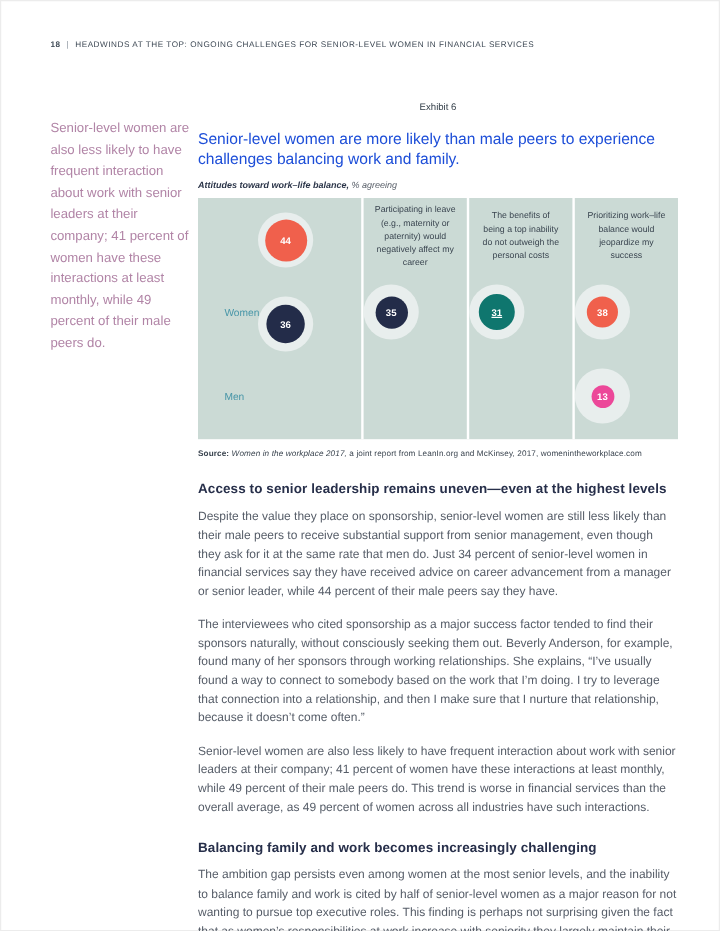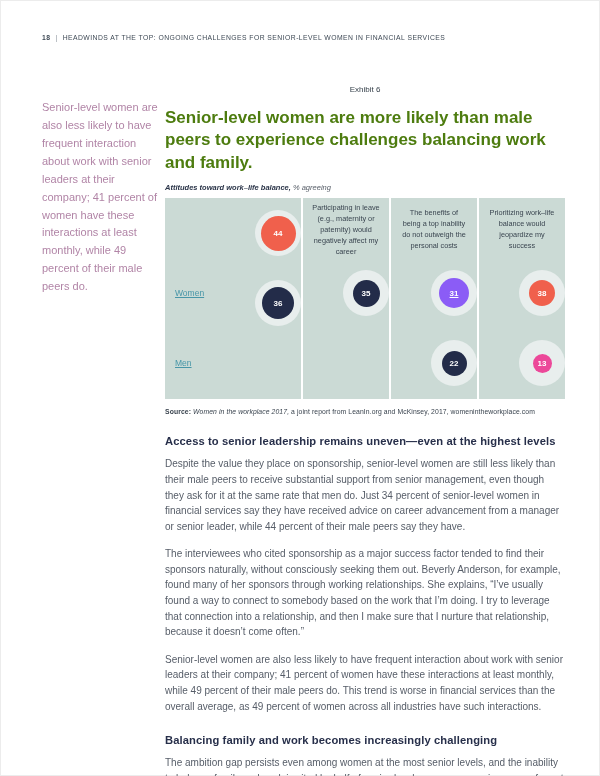--- a/index.html
+++ b/index.html
@@ -17,35 +17,35 @@
   .runhead .pg{font-weight:bold;}
   .runhead .sep{margin:0 5px;color:#8a939c;font-weight:300;}
   
   .pullquote{
     position:absolute;left:42px;top:99px;width:122px;
     font-size:11px;line-height:1.63;color:#b184a6;
   }
   
   .main{position:absolute;left:165px;top:85px;width:400px;}
   .exhibit-label{font-size:8px;color:#333e48;margin:0 0 13px;text-align:center;}
-  .exhibit-title{font-size:17px;line-height:1.32;color:#4d7c0f;margin:0 0 9px;font-weight:bold;}
+  .exhibit-title{font-size:13px;line-height:1.32;color:#1d4ed8;margin:0 0 9px;}
   .exhibit-subtitle{font-size:7.5px;color:#555c66;margin:0 0 6px;font-style:italic;}
   .exhibit-subtitle .b{font-weight:bold;color:#2a3448;}
   
   .chart{display:flex;background:#cbdad5;height:201px;width:400px;}
   .label-col{width:50px;display:flex;flex-direction:column;}
   .hdr-spacer{height:60px;}
-  .row-label{height:70px;display:flex;align-items:center;padding-left:10px;
-    font-size:8.5px;color:#4896a8;box-sizing:border-box;text-decoration:underline;}
+  .row-label{height:70px;display:flex;align-items:center;padding-left:22px;
+    font-size:8.5px;color:#4896a8;box-sizing:border-box;}
   .data-col{flex:1;display:flex;flex-direction:column;}
   .data-col + .data-col{border-left:2px solid #ffffff;}
   .hdr{height:60px;display:flex;align-items:center;justify-content:center;
     text-align:center;font-size:7.3px;line-height:1.5;color:#3a4550;
     padding:4px 9px 0;box-sizing:border-box;}
-  .cell{height:70px;display:flex;align-items:center;justify-content:flex-end;}
+  .cell{height:70px;display:flex;align-items:center;justify-content:flex-start;}
   .halo{width:46px;height:46px;border-radius:50%;background:#e8eeed;
     display:flex;align-items:center;justify-content:center;flex:0 0 auto;}
   .bubble{border-radius:50%;display:flex;align-items:center;justify-content:center;
     color:#ffffff;font-size:8px;font-weight:bold;}
   
   .source{margin-top:9px;font-size:6.8px;color:#39434e;letter-spacing:.1px;}
   .source .b{font-weight:bold;}
   .source .i{font-style:italic;}
   
   .bodycopy{margin-top:19px;}
@@ -99,26 +99,21 @@
           <div class="halo">
             <div class="bubble men" style="width: 27px; height: 27px; background: rgb(35, 44, 73);">35</div>
           </div>
         </div>
       </div>
 
       <div class="data-col">
         <div class="hdr">The benefits of being a top inability do not outweigh the personal costs</div>
         <div class="cell">
           <div class="halo">
-            <div class="bubble women" style="width: 30px; height: 30px; background: #8b5cf6; text-decoration: underline;">31</div>
-          </div>
-        </div>
-        <div class="cell">
-          <div class="halo">
-            <div class="bubble men" style="width: 25px; height: 25px; background: rgb(35, 44, 73);">22</div>
+            <div class="bubble women" style="width: 30px; height: 30px; background: #0f766e; text-decoration: underline;">31</div>
           </div>
         </div>
       </div>
 
       <div class="data-col">
         <div class="hdr">Prioritizing work–life balance would jeopardize my success</div>
         <div class="cell">
           <div class="halo">
             <div class="bubble women" style="width: 26px; height: 26px; background: rgb(240, 96, 76);">38</div>
           </div>

